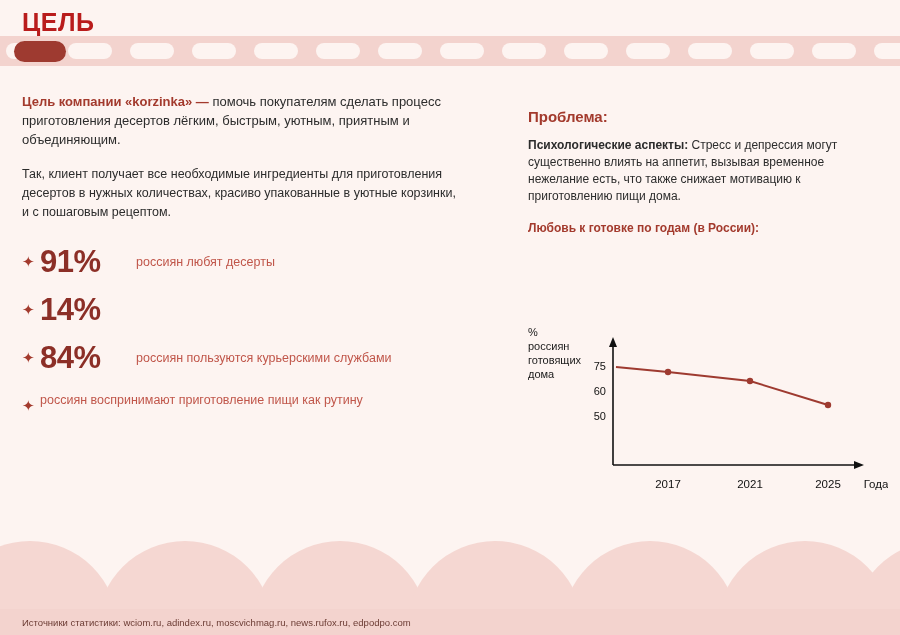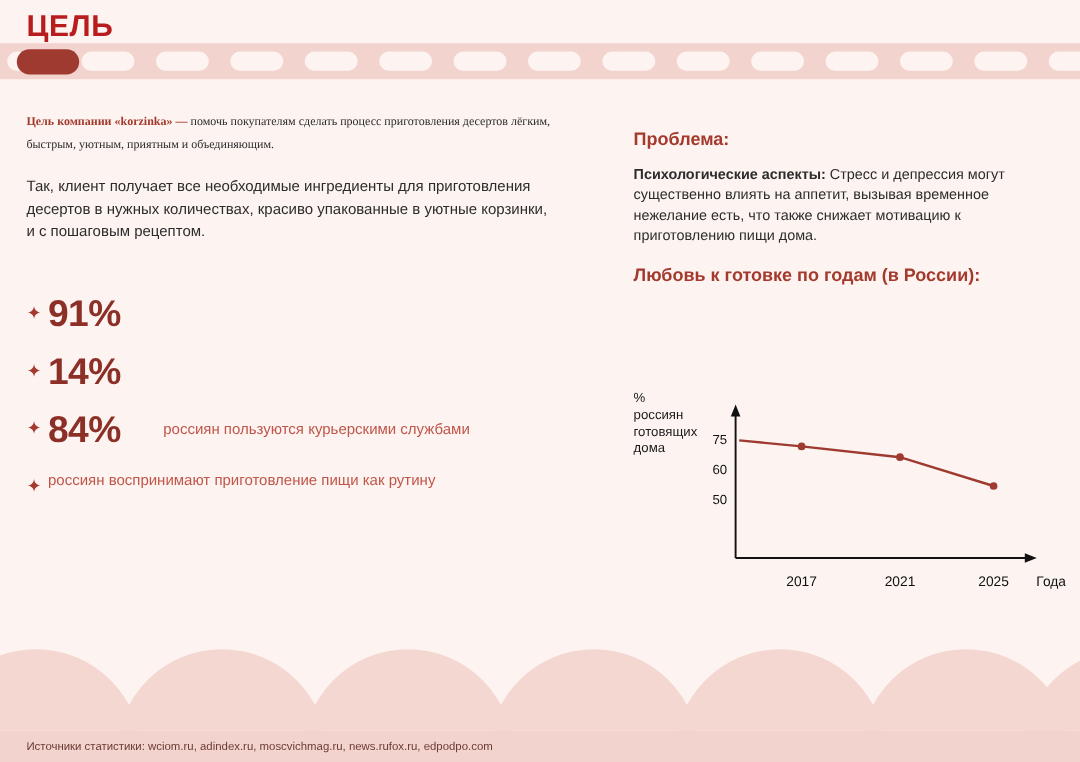--- a/index.html
+++ b/index.html
@@ -67,25 +67,24 @@
   }
 
   
   .left-col {
     position: absolute;
     left: 22px;
     top: 92px;
     width: 440px;
   }
   .lead-par {
-    font-size: 10px;
+    font-size: 13px;
     line-height: 19px;
     color: #2c2c2c;
     margin: 0 0 16px 0;
-    font-family: Liberation Serif, serif;
   }
   .lead-accent {
     color: #a33a2d;
     font-weight: bold;
   }
   .lead-par2 {
     font-size: 12.5px;
     line-height: 19px;
     color: #2c2c2c;
     margin: 0;
@@ -146,21 +145,21 @@
   .r-par {
     font-size: 12px;
     line-height: 17px;
     color: #2c2c2c;
     margin: 0 0 16px 0;
   }
   .r-bold {
     font-weight: bold;
   }
   .chart-title {
-    font-size: 15px;
+    font-size: 12px;
     color: #a33a2d;
     font-weight: bold;
     margin: 14px 0 6px 0;
   }
 
   
   .chart-wrap {
     position: absolute;
     left: 528px;
     top: 325px;
@@ -238,20 +237,21 @@
       <span class="lead-accent">Цель компании «korzinka» —</span><span> помочь покупателям сделать процесс приготовления десертов лёгким, быстрым, уютным, приятным и объединяющим.</span>
     </p>
     <p class="lead-par2">Так, клиент получает все необходимые ингредиенты для приготовления десертов в нужных количествах, красиво упакованные в уютные корзинки, и с пошаговым рецептом.</p>
   </div>
 
   <div class="stats">
 
     <div class="stat-row">
       <div class="sparkle">✦</div>
       <div class="stat-num">91%</div>
+      <div class="stat-text">россиян любят десерты</div>
     </div>
 
     <div class="stat-row">
       <div class="sparkle">✦</div>
       <div class="stat-num">14%</div>
     </div>
 
     <div class="stat-row">
       <div class="sparkle">✦</div>
       <div class="stat-num">84%</div>

